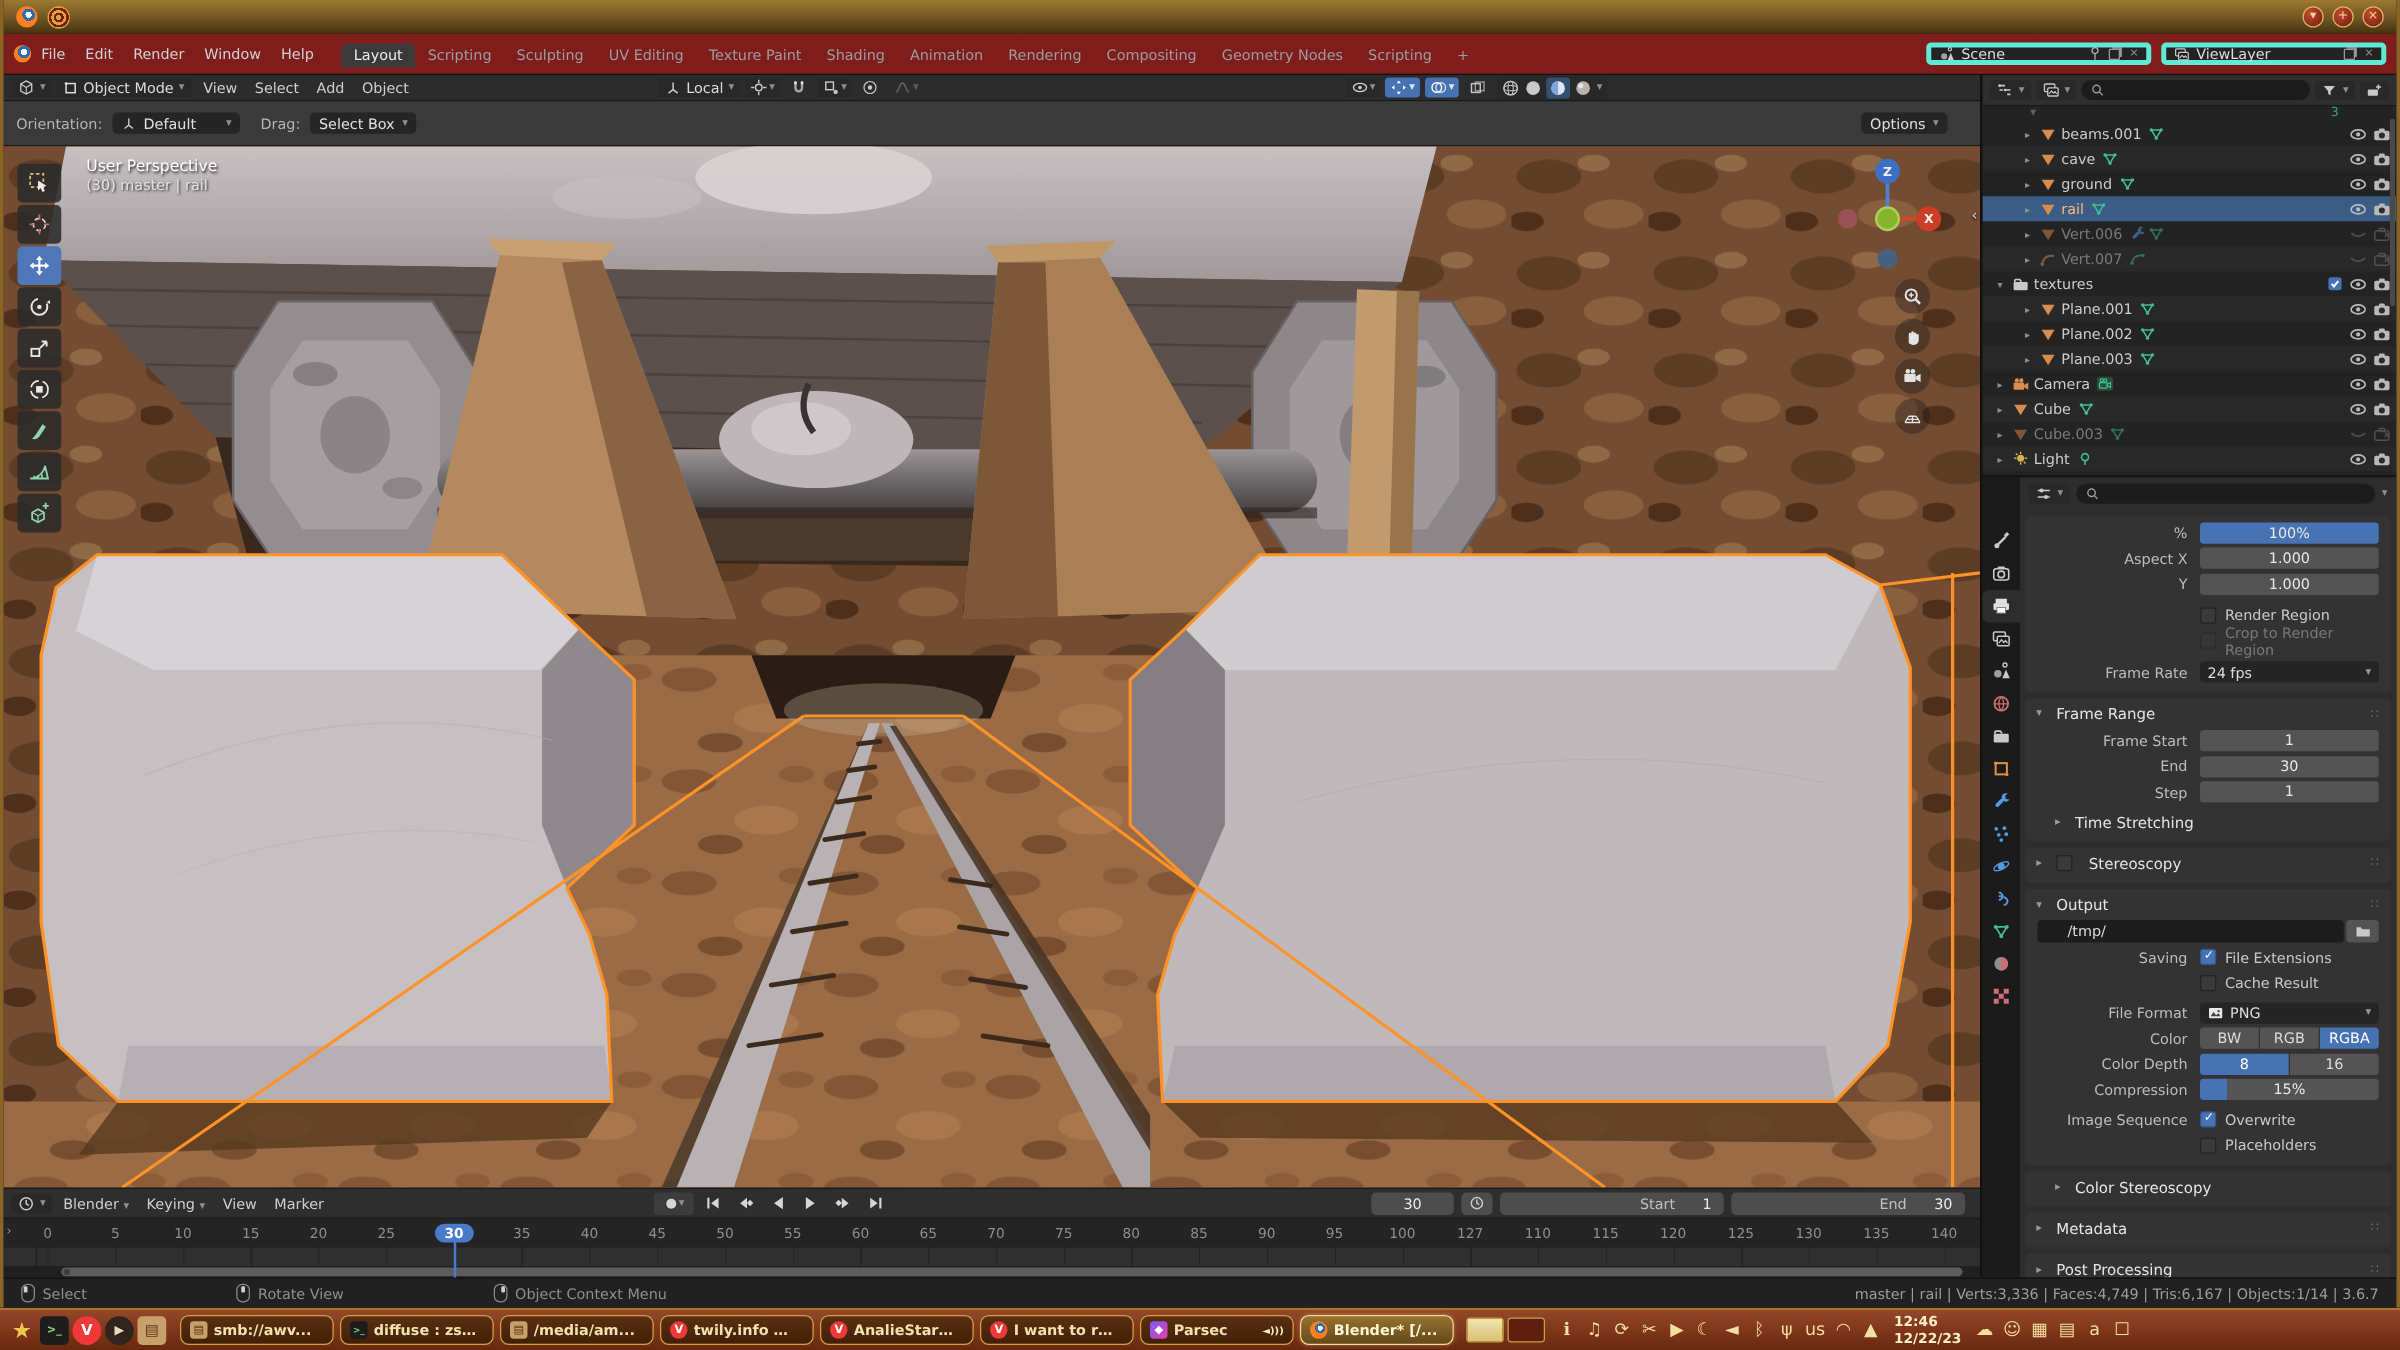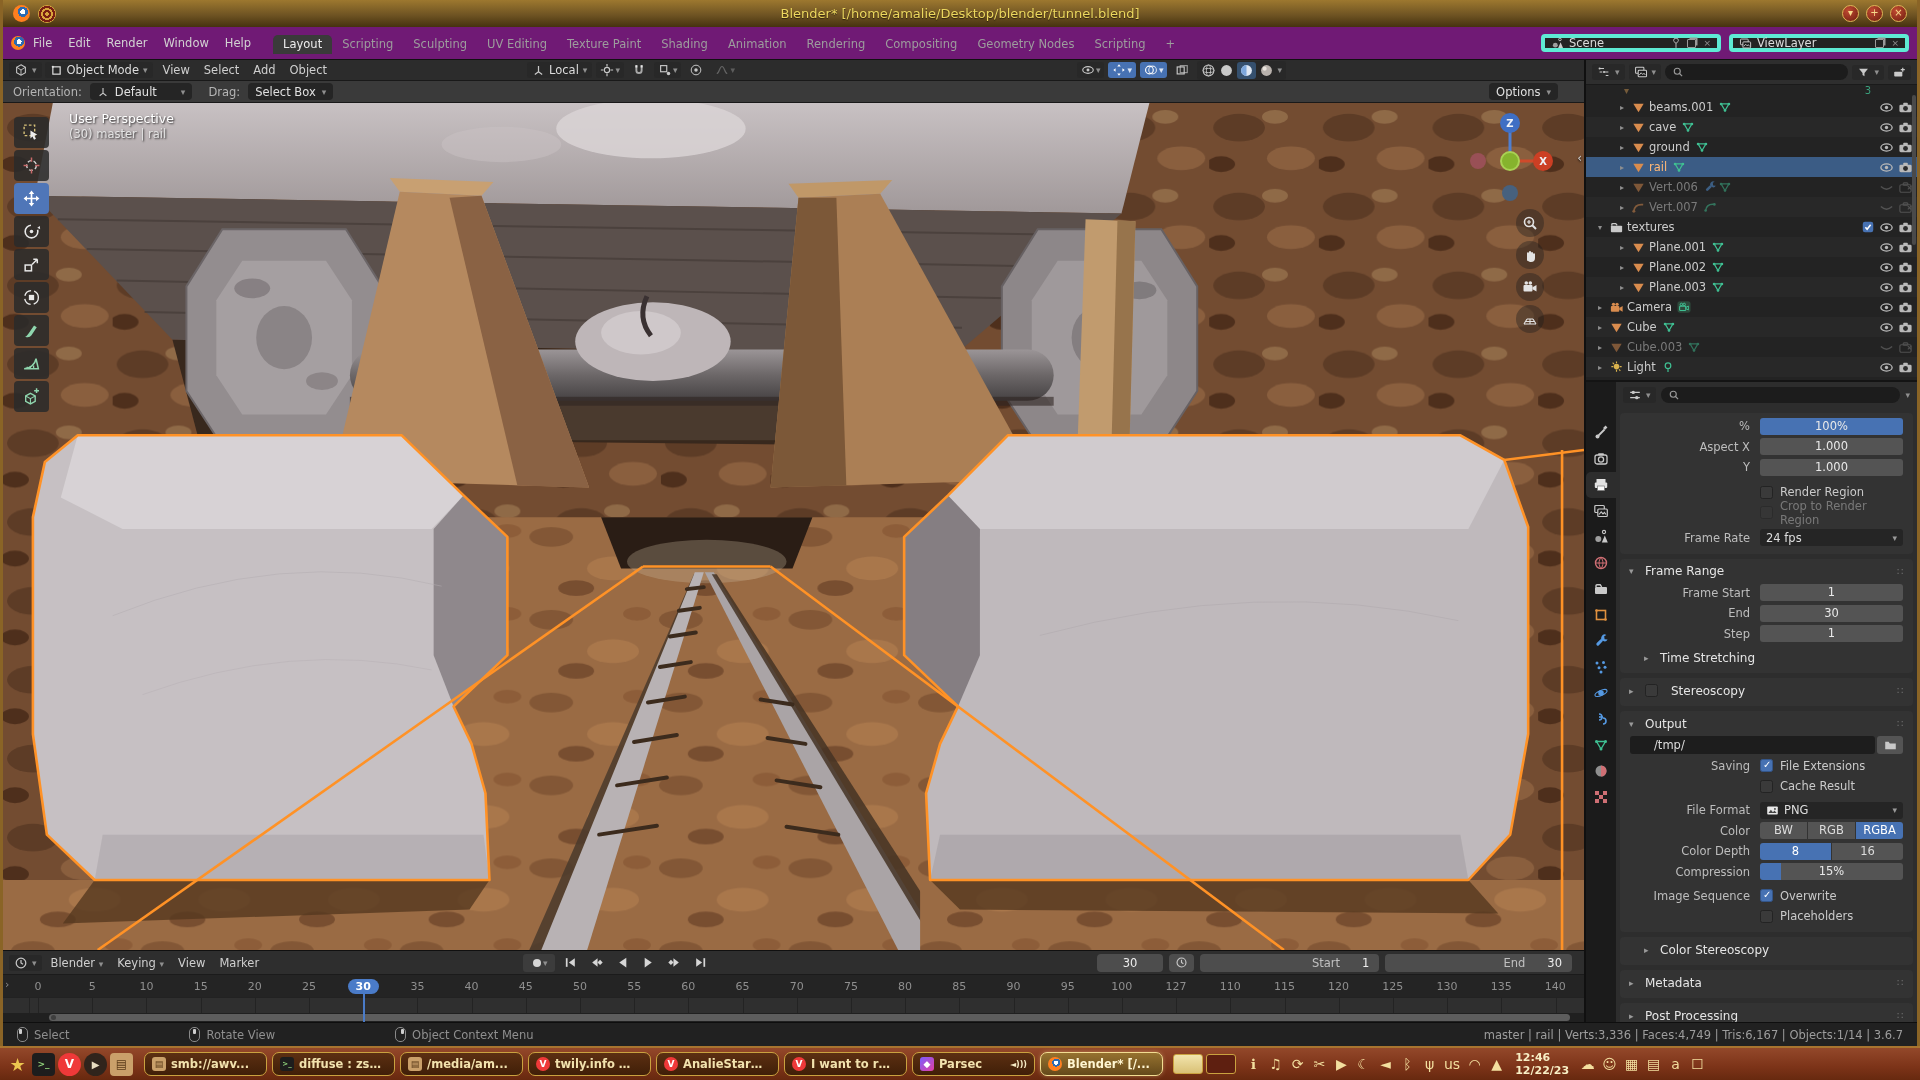--- a/index.html
+++ b/index.html
@@ -8,41 +8,41 @@
   #desktop{width:1920px;height:1080px;display:flex;flex-direction:column}
   
   #bwin{flex:1;display:flex;flex-direction:column;min-height:0;border-left:3px solid #8a6426;border-right:3px solid #8a6426;position:relative;background:#1d1d1d}
   #titlebar{height:27px;background:linear-gradient(#9d782f,#6f5423 55%,#46320f);display:flex;align-items:center;padding:0 10px;position:relative;flex:none}
   #title-text{position:absolute;left:0;right:0;text-align:center;color:#ecd75e;font-size:13px;text-shadow:0 1px 1px #00000088}
   .blogo{width:17px;height:17px;border-radius:50%;background:radial-gradient(circle at 58% 40%,#ffffff 0 2.5px,#2d6bb2 2.5px 5px,#ff7f1f 5px);flex:none}
   .ic-spiral{width:18px;height:18px;border-radius:50%;background:repeating-radial-gradient(circle at 50% 50%,#d9a43c 0 2px,#7a1f12 2px 4px);margin-left:8px;flex:none}
   #win-controls{margin-left:auto;display:flex;z-index:2}
   .wbtn{width:17px;height:17px;border-radius:50%;background:radial-gradient(circle at 35% 30%,#c14a32,#6e1d0f);border:1px solid #e0b557;color:#f6d98a;font-size:10px;line-height:14px;text-align:center;margin-left:7px}
   
-  #topbar{height:22px;background:#701a75;display:flex;align-items:center;padding:16px 8px;border-bottom:1px solid #101010;flex:none}
+  #topbar{height:22px;background:#7f1d1d;display:flex;align-items:center;padding:16px 8px;border-bottom:1px solid #101010;flex:none}
   .menu-item{padding:0 8px;color:#d2d2d2;font-size:11.5px}
   #tabs{display:flex;margin-left:14px;align-items:flex-end;height:22px}
   .wtab{padding:2px 10px 3px;color:#9d9d9d;font-size:11.5px;border-radius:5px 5px 0 0;white-space:nowrap}
   .wtab.active{background:#3a3a3a;color:#ececec}
   #top-right{margin-left:auto;display:flex;gap:8px;align-items:center}
   .idfield{display:flex;align-items:center;gap:5px;background:#232323;border:4px solid #5eead4;border-radius:4px;height:18px;padding:0 6px;min-width:180px;font-size:11.5px;color:#dcdcdc}
   .idfield .grow{flex:1}
   .mini{color:#8f8f8f;font-size:9px}
   .i-copy{width:9px;height:9px;border:1px solid #9a9a9a;border-radius:1px;box-shadow:2px -2px 0 -0.5px #9a9a9a;margin-right:2px}
   
   #main{flex:1;display:flex;min-height:0}
   #left-col{width:1583px;flex:none;display:flex;flex-direction:column;border-right:2px solid #101010}
   #vp-header{height:21px;background:#2c2c2c;display:flex;align-items:center;padding:0 6px;gap:3px;border-bottom:1px solid #191919;flex:none}
   .hbtn{display:flex;align-items:center;gap:4px;padding:1px 5px;border-radius:3px;background:#282828;color:#dcdcdc;font-size:11.5px;white-space:nowrap}
   .hmenu{padding:0 7px;color:#cfcfcf;font-size:11.5px}
   .hico{display:flex;align-items:center;gap:1px;padding:1px 4px;border-radius:3px}
   .hico.blue{background:#4772b3}
   .hico.grp{background:#282828}
   .seg-on{background:#35506e;border-radius:3px}
-  #tool-settings{height:22px;background:#3a3a3a;display:flex;align-items:center;padding:0 10px;gap:8px;border-bottom:1px solid #191919;flex:none;font-size:11.5px}
+  #tool-settings{height:36px;background:#3a3a3a;display:flex;align-items:center;padding:0 10px;gap:8px;border-bottom:1px solid #191919;flex:none;font-size:11.5px}
   .tsdrop{display:flex;align-items:center;gap:6px;background:#252525;border-radius:4px;height:17px;padding:0 7px;color:#e0e0e0}
   .tslabel{color:#b5b5b5}
   
   #viewport{flex:1;position:relative;overflow:hidden;background:#6f4a31}
   #scene{position:absolute;inset:0;width:100%;height:100%}
   #vp-text{position:absolute;left:66px;top:8px;text-shadow:1px 1px 2px #000c;line-height:1.3}
   #vp-text .l1{font-size:12.5px;color:#ffffff}
   #vp-text .l2{font-size:11.5px;color:#e3e3e3}
   #vp-toolbar{position:absolute;left:11px;top:14px;display:flex;flex-direction:column;gap:2px}
   .tbtn{width:35px;height:31px;background:#2b2b2bdd;border-radius:4px;display:flex;align-items:center;justify-content:center}
@@ -489,21 +489,20 @@
       <circle cx="3.5" cy="3.5" r="1.4" fill="#dcdcdc"></circle>
     </symbol>
 </svg>
 
 <div id="desktop">
   <div id="bwin">
 
     <div id="titlebar">
       <span class="blogo"></span>
       <span class="ic-spiral"></span>
-      <div id="title-text">Blender* [/home/amalie/Desktop/blender/tunnel.blend]</div>
       <div id="win-controls">
         <div class="wbtn">▾</div>
         <div class="wbtn">+</div>
         <div class="wbtn">×</div>
       </div>
     </div>
 
     <div id="topbar">
       <span class="blogo" style="width:14px;height:14px"></span>
       <div style="display:flex">

